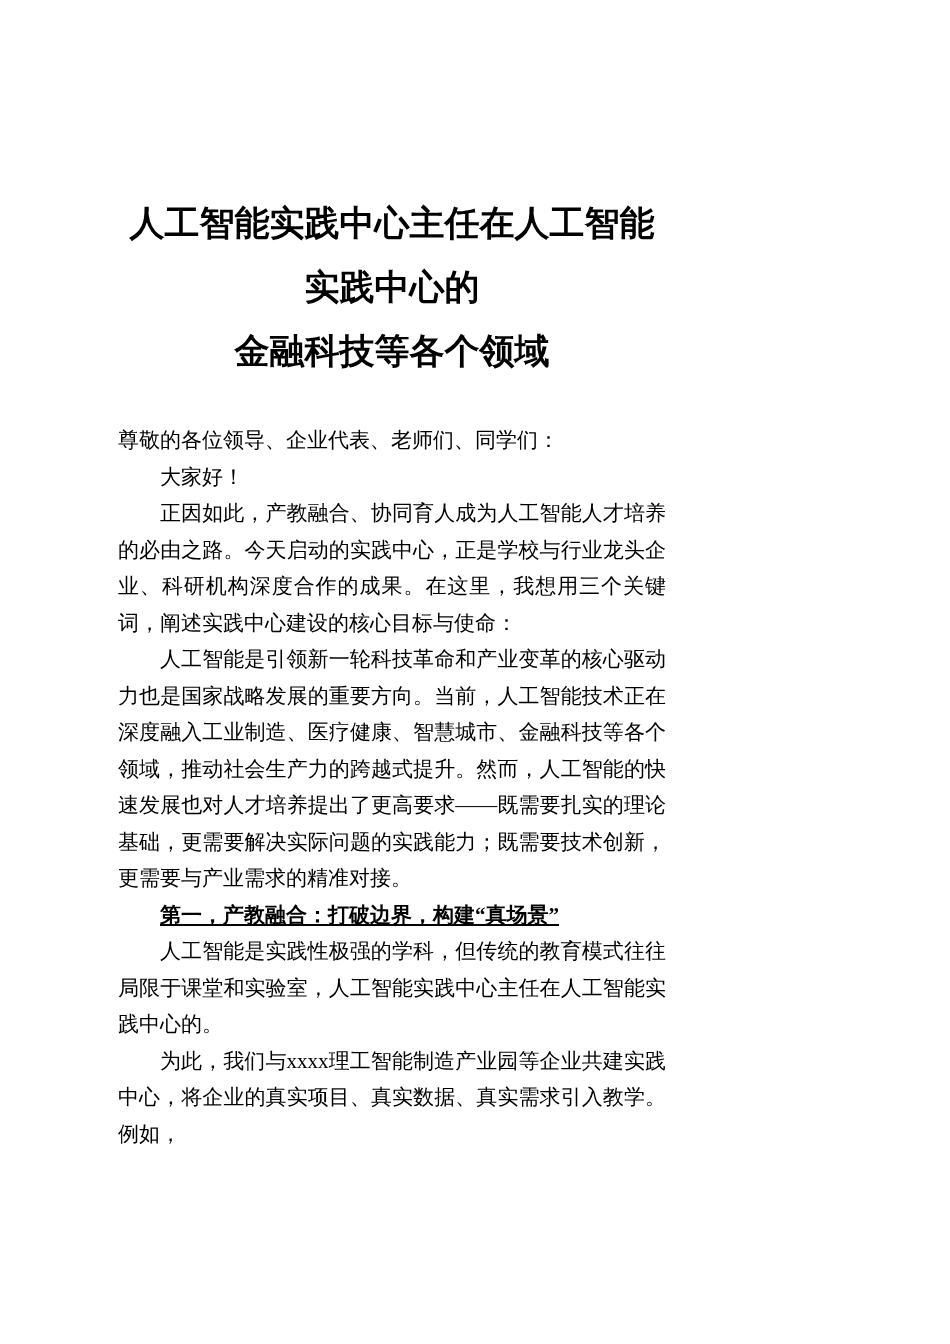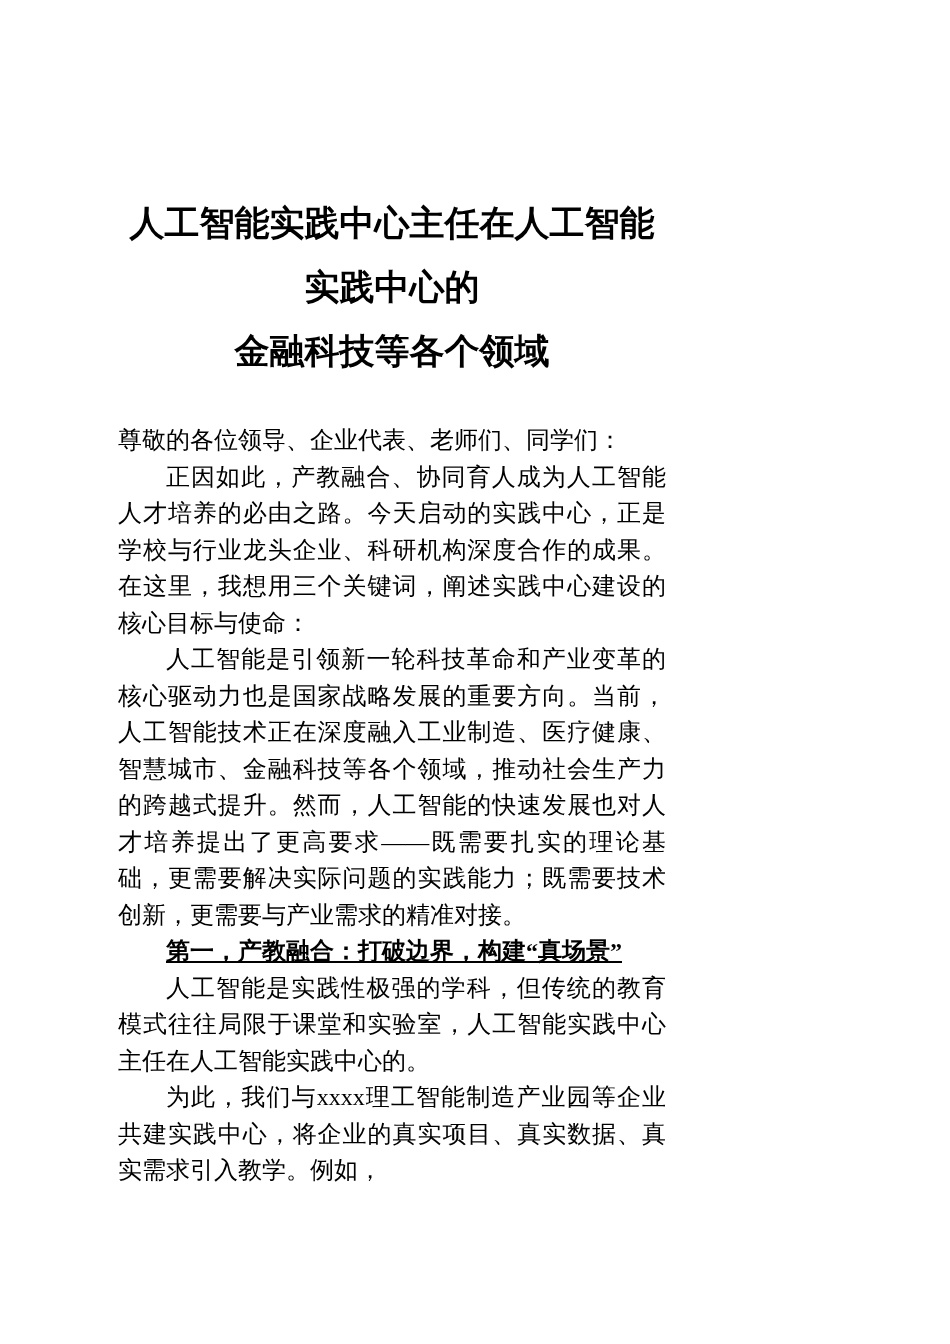--- a/index.html
+++ b/index.html
@@ -20,39 +20,40 @@
   .doc-title {
     font-size: 35px;
     font-weight: bold;
     text-align: center;
     line-height: 64px;
     margin-bottom: 38px;
     font-family: "Liberation Serif", "DejaVu Serif", serif;
   }
   .doc-title .title-line { display: block; }
   .doc-body p.para {
-    font-size: 24px;
+    font-size: 21px;
     line-height: 36.5px;
     text-align: justify;
     text-justify: inter-ideograph;
     word-break: break-all;
     margin: 0;
   }
   .doc-body p.para.indent { text-indent: 2em; }
   .doc-body p.para.bold { font-weight: bold; text-decoration: underline; }
 </style>
 </head>
 <body>
 
 <div class="page">
   <h1 class="doc-title">
     <span class="title-line">人工智能实践中心主任在人工智能实践中心的</span>
     <span class="title-line">金融科技等各个领域</span>
   </h1>
   <div class="doc-body">
       <p class="para">尊敬的各位领导、企业代表、老师们、同学们：</p>
+      <p class="para indent">大家好！</p>
       <p class="para indent">正因如此，产教融合、协同育人成为人工智能人才培养的必由之路。今天启动的实践中心，正是学校与行业龙头企业、科研机构深度合作的成果。在这里，我想用三个关键词，阐述实践中心建设的核心目标与使命：</p>
       <p class="para indent">人工智能是引领新一轮科技革命和产业变革的核心驱动力也是国家战略发展的重要方向。当前，人工智能技术正在深度融入工业制造、医疗健康、智慧城市、金融科技等各个领域，推动社会生产力的跨越式提升。然而，人工智能的快速发展也对人才培养提出了更高要求——既需要扎实的理论基础，更需要解决实际问题的实践能力；既需要技术创新，更需要与产业需求的精准对接。</p>
       <p class="para indent bold">第一，产教融合：打破边界，构建“真场景”</p>
       <p class="para indent">人工智能是实践性极强的学科，但传统的教育模式往往局限于课堂和实验室，人工智能实践中心主任在人工智能实践中心的。</p>
       <p class="para indent">为此，我们与xxxx理工智能制造产业园等企业共建实践中心，将企业的真实项目、真实数据、真实需求引入教学。例如，</p>
     </div>
 </div>
 
 </body></html>

